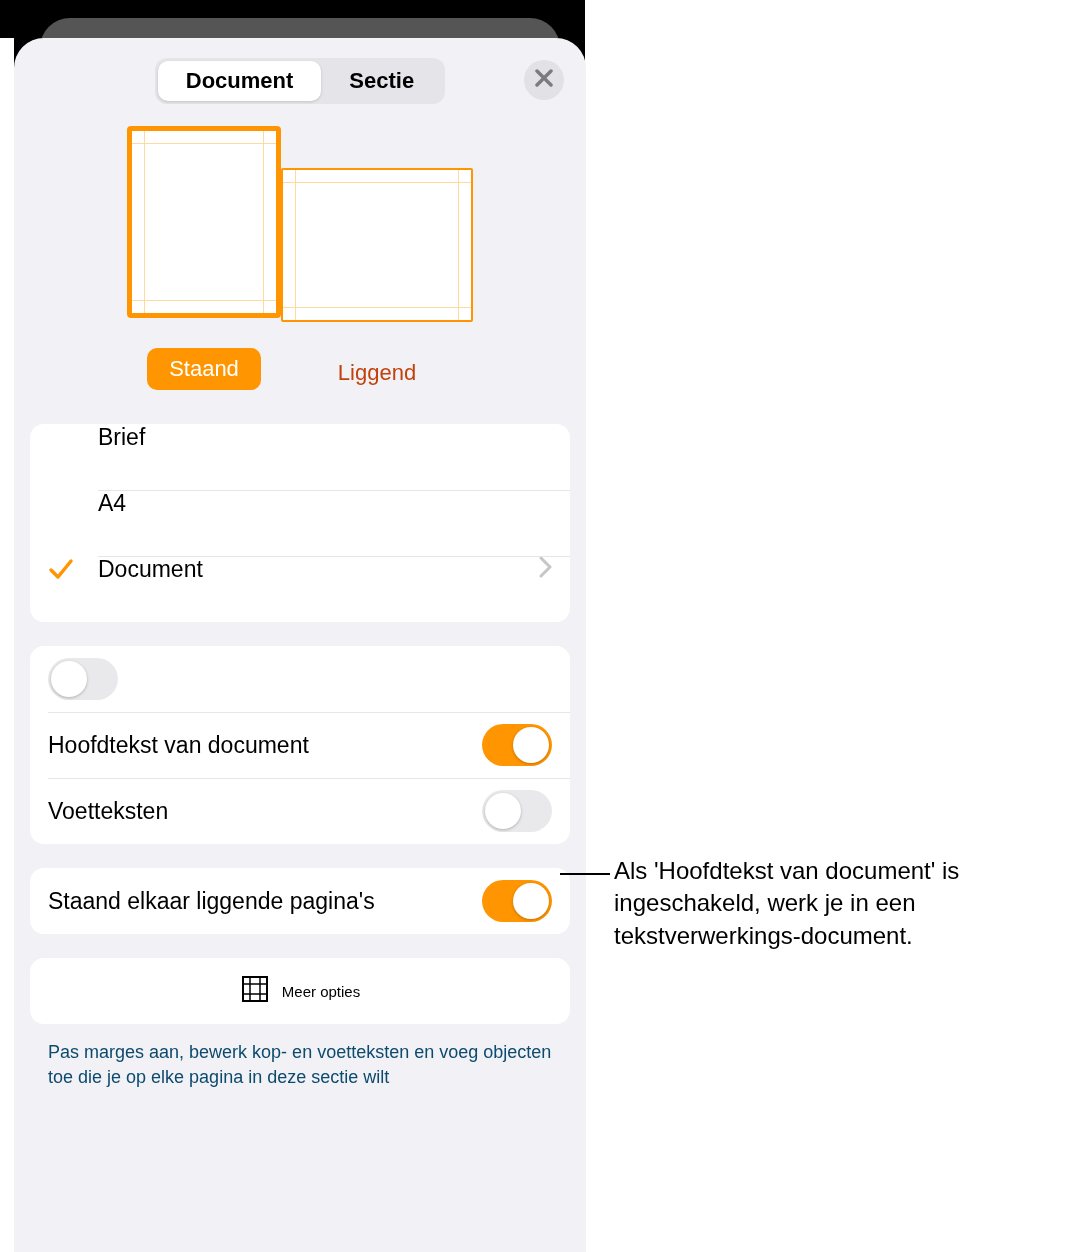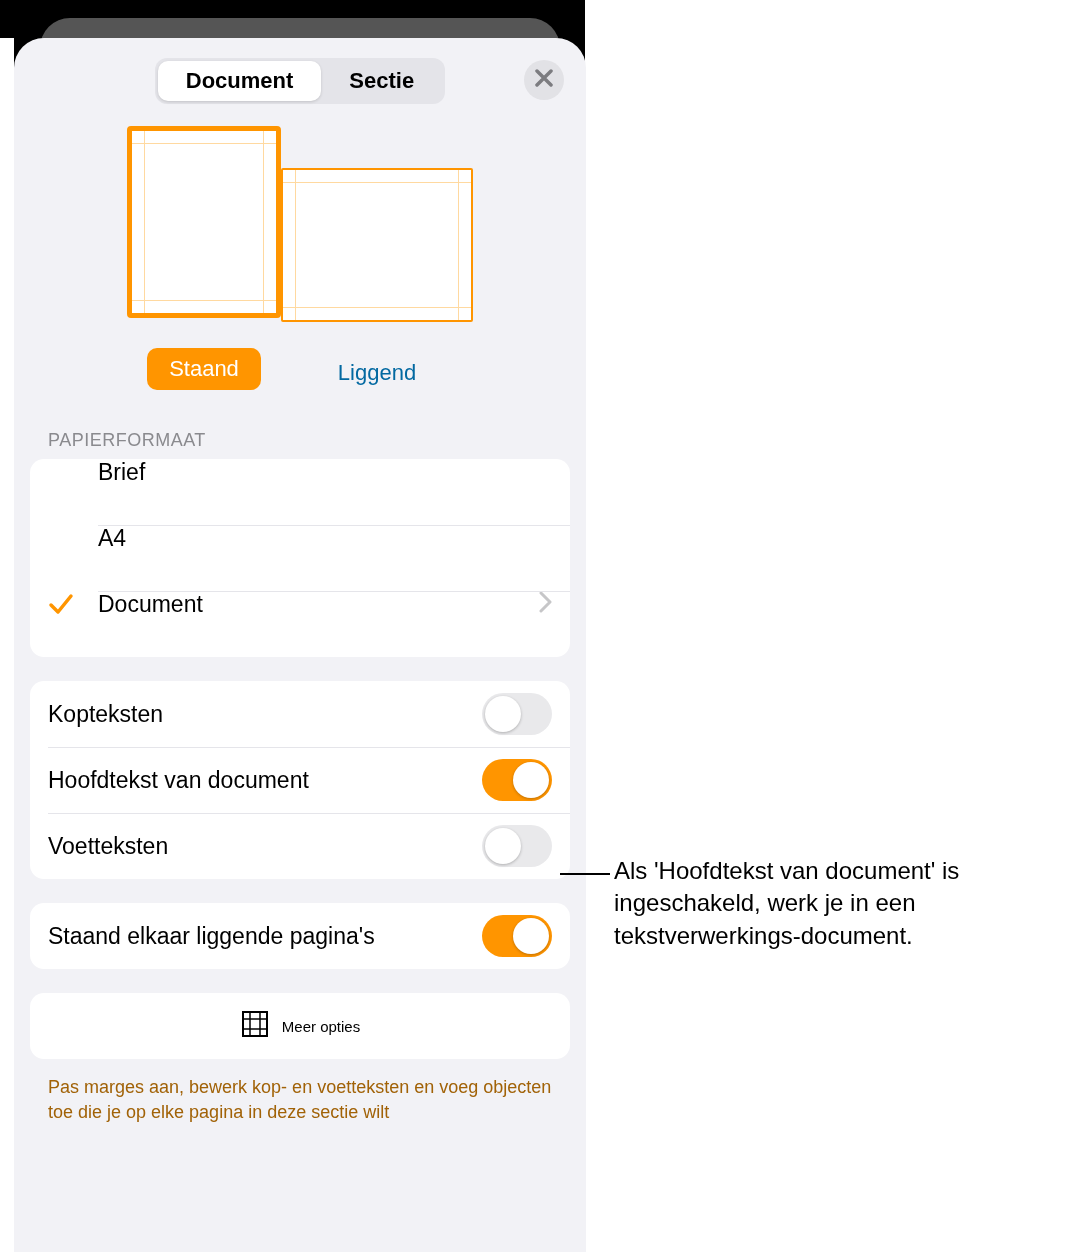--- a/index.html
+++ b/index.html
@@ -128,21 +128,21 @@
       height: 1px;
       background: #ffd9a0;
     }
     .page-thumb .gl-h1 { top: 12px; }
     .page-thumb .gl-h2 { bottom: 12px; }
     .orient-pill {
       margin-top: 30px;
       padding: 8px 22px;
       font-size: 22px;
       border-radius: 10px;
-      color: #0369a1;
+      color: #c2410c;
     }
     .orient-pill.active {
       background: #ff9500;
       color: #fff;
       font-weight: 500;
     }
     .section-label {
       font-size: 18px;
       color: #8a8a8e;
       letter-spacing: 0.5px;
@@ -250,21 +250,21 @@
     .more-options-card svg {
       width: 30px;
       height: 30px;
     }
     .more-options-label {
       font-size: 15px;
       color: #000;
     }
     .caption-text {
       font-size: 18px;
-      color: #a16207;
+      color: #0c4a6e;
       padding: 6px 34px;
       line-height: 1.4;
     }
     .callout {
       position: absolute;
       left: 614px;
       top: 855px;
       width: 450px;
       font-size: 24px;
       color: #000;
@@ -332,21 +332,20 @@
       <div class="page-thumb landscape">
         <div class="gl-v1"></div>
           <div class="gl-v2"></div>
           <div class="gl-h1"></div>
           <div class="gl-h2"></div>
       </div>
       <div class="orient-pill">Liggend</div>
     </div>
   </div>
 
-  <div class="section-label">PAPIERFORMAAT</div>
   <div class="card">
     <div class="list-row">
       <div class="check-col"></div>
       <div class="row-label">Brief</div>
     </div>
     <div class="list-row">
       <div class="check-col"></div>
       <div class="row-label">A4</div>
     </div>
     <div class="list-row">
@@ -361,21 +360,20 @@
       <div class="chevron">
         <svg viewBox="0 0 13 22">
             <path d="M2 2 L11 11 L2 20" stroke="#c6c6c8" stroke-width="3" stroke-linecap="round" stroke-linejoin="round" fill="none"></path>
           </svg>
       </div>
     </div>
   </div>
 
   <div class="card">
     <div class="toggle-row">
-      <div class="toggle-label">Kopteksten</div>
       <div class="toggle">
           <div class="toggle-knob"></div>
         </div>
     </div>
     <div class="toggle-row">
       <div class="toggle-label">Hoofdtekst van document</div>
       <div class="toggle on">
           <div class="toggle-knob"></div>
         </div>
     </div>

